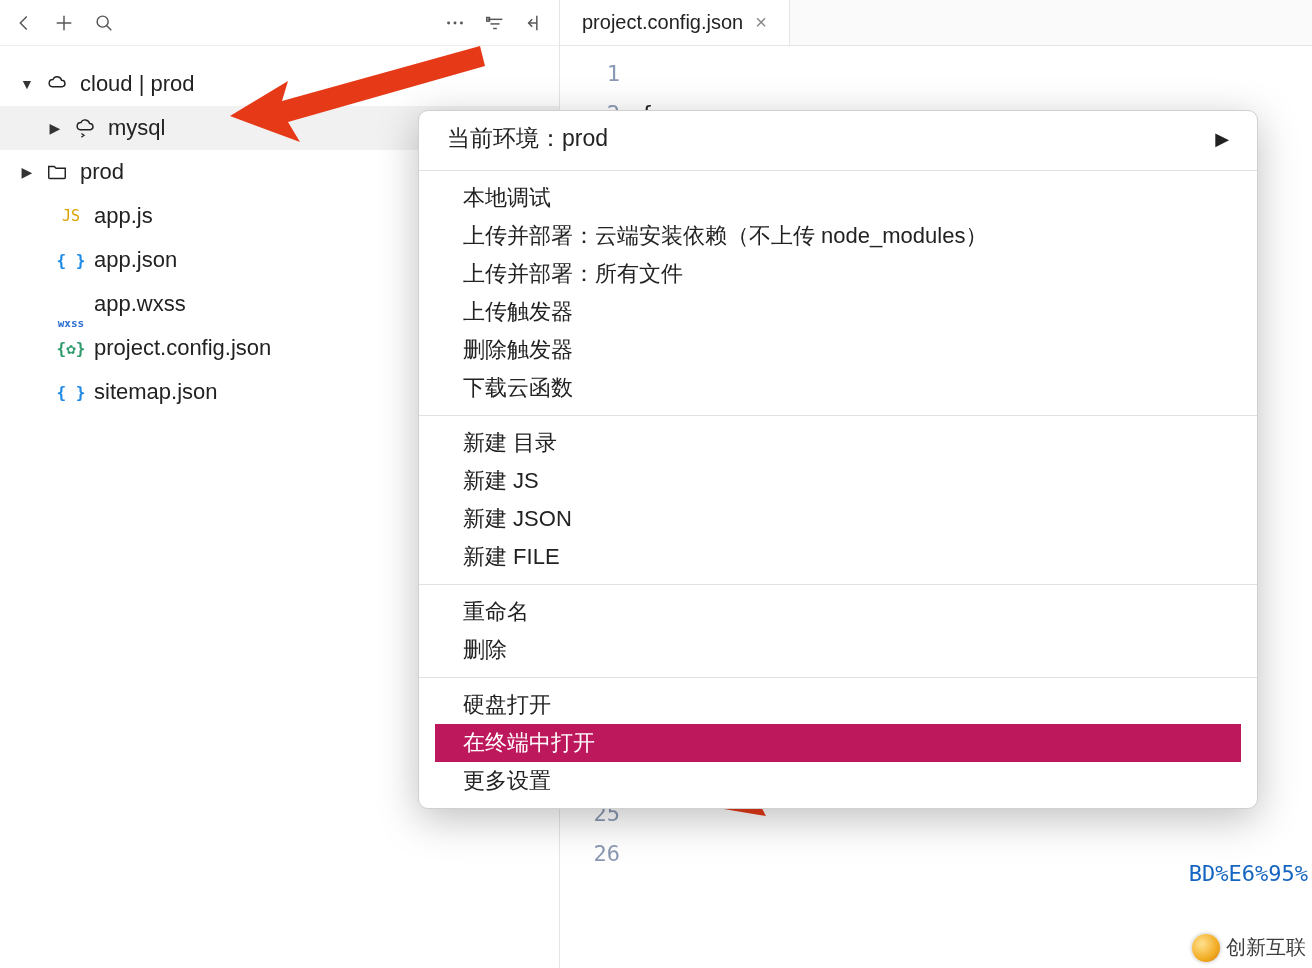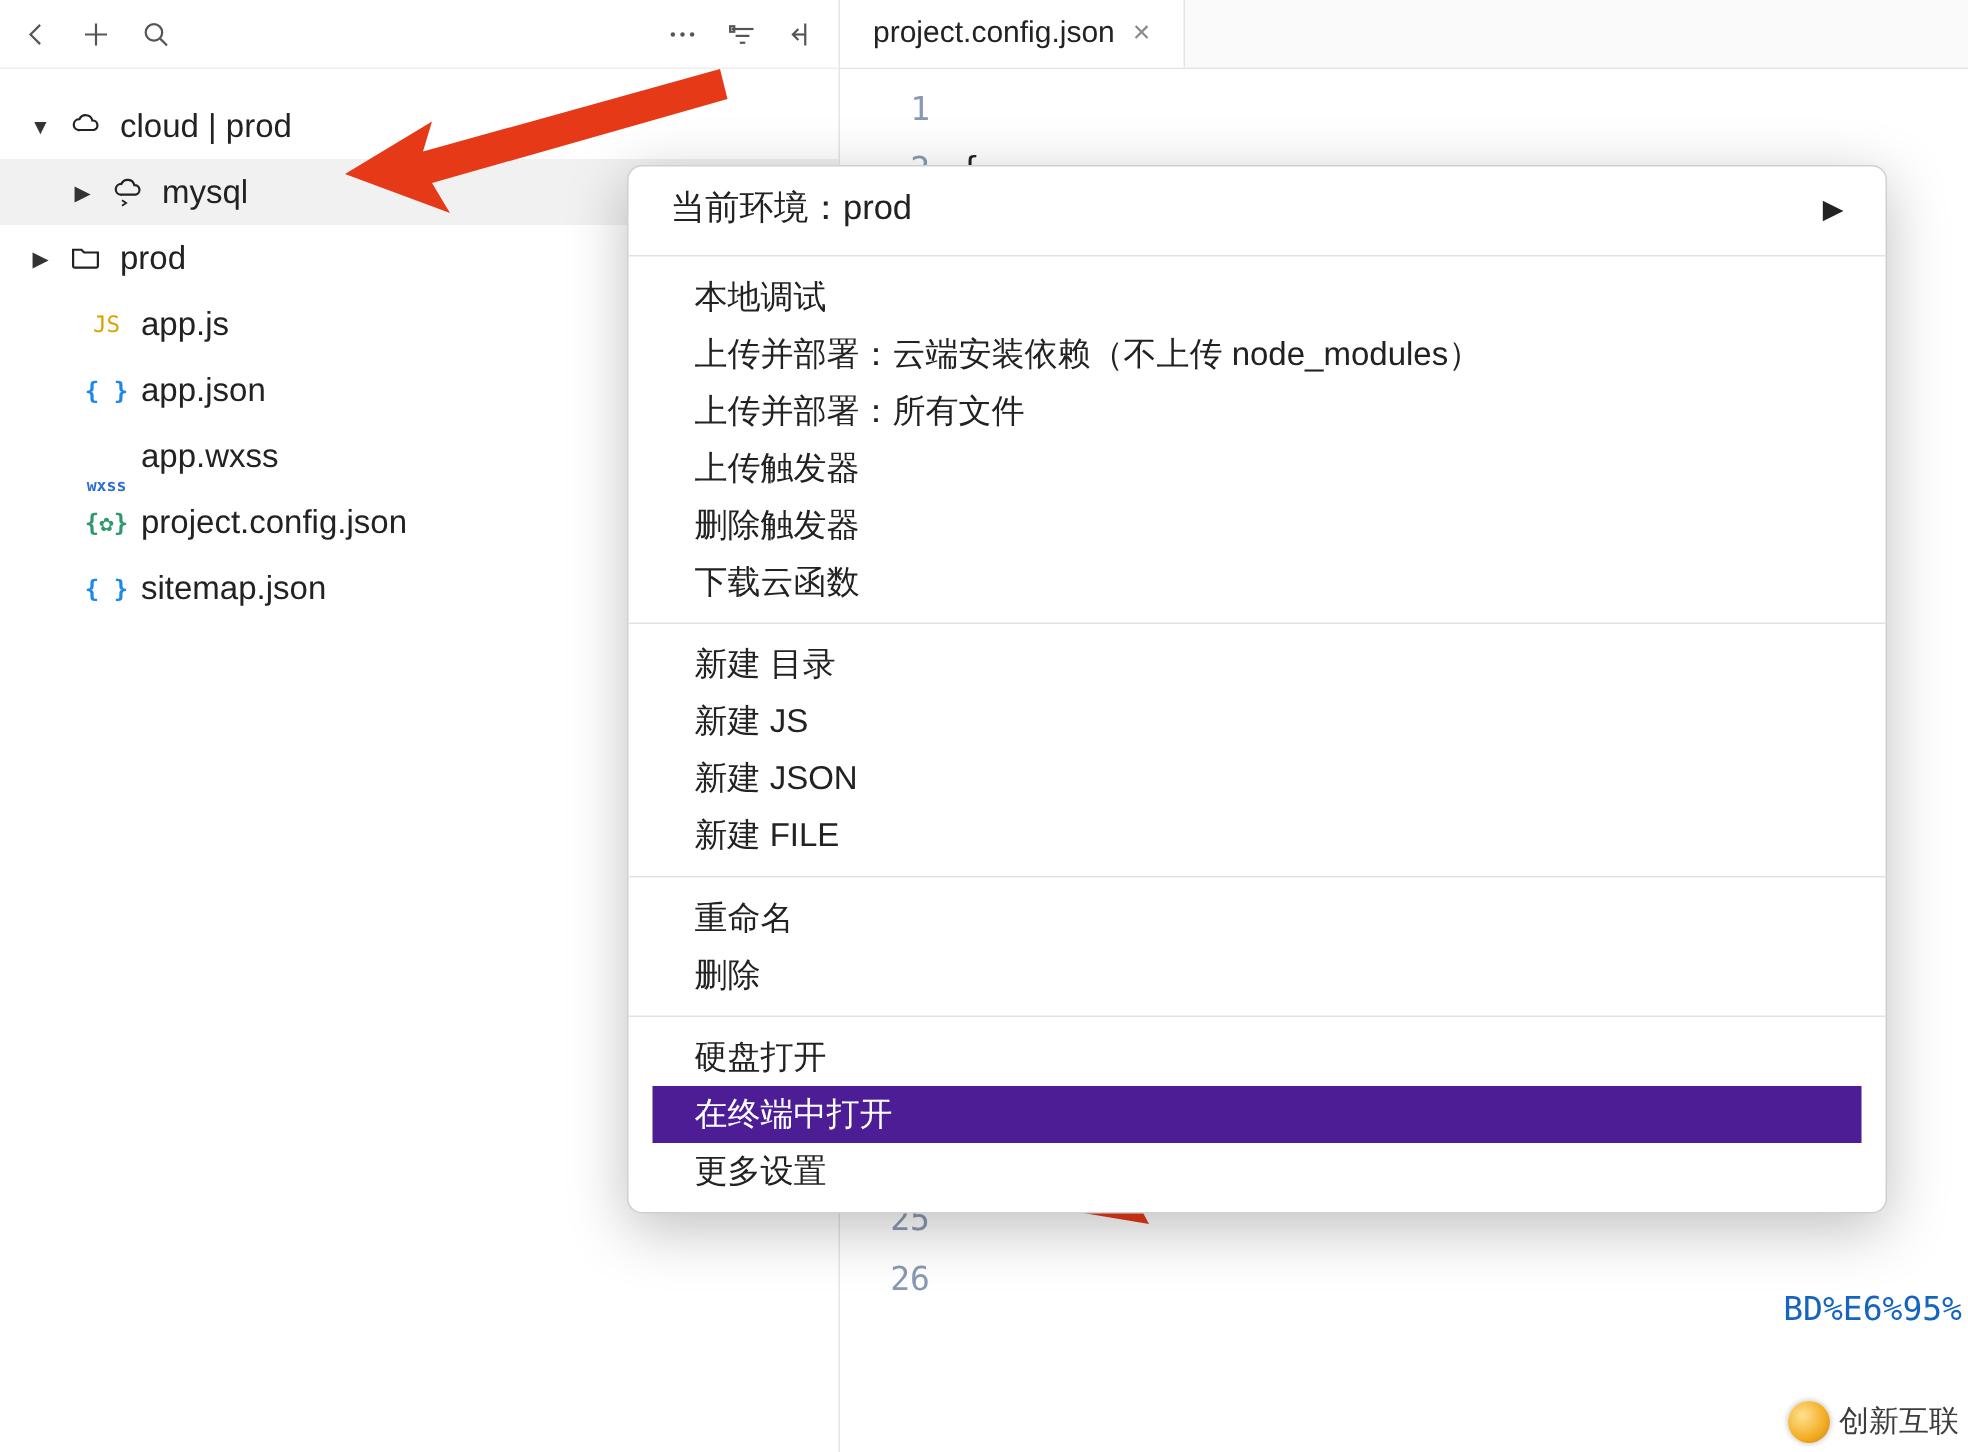--- a/index.html
+++ b/index.html
@@ -29,21 +29,21 @@
     .code { flex: 1; padding-top: 8px; white-space: pre; color: #222; overflow: hidden; }
     .tok-str { color: #c2374b; }
     .tok-val { color: #1565c0; }
     .tok-punc { color: #222; }
     .tok-url { color: #1565c0; }
     .code-line { height: 40px; }
     .context-menu { position: absolute; left: 418px; top: 110px; width: 840px; background: #fff; border: 1px solid #d0d0d0; border-radius: 10px; box-shadow: 0 10px 40px rgba(0,0,0,.25); font-size: 22px; color: #222; overflow: hidden; z-index: 50; }
     .cm-group { padding: 8px 16px; }
     .cm-sep { height: 1px; background: #e2e2e2; }
     .cm-item { padding: 6px 28px; height: 38px; display: flex; align-items: center; cursor: pointer; }
-    .cm-item.highlight { background: #4c1d95; color: #fff; }
+    .cm-item.highlight { background: #be185d; color: #fff; }
     .cm-header { padding: 12px 28px 16px 28px; font-size: 23px; color: #222; display: flex; align-items: center; justify-content: space-between; }
     .cm-arrow { font-size: 18px; color: #222; }
 
     
     svg.icon { width: 22px; height: 22px; stroke: currentColor; fill: none; stroke-width: 1.6; }
 
     
     .arrow-wrap { position: absolute; pointer-events: none; }
     .arrow-red { fill: #e63917; }
 

